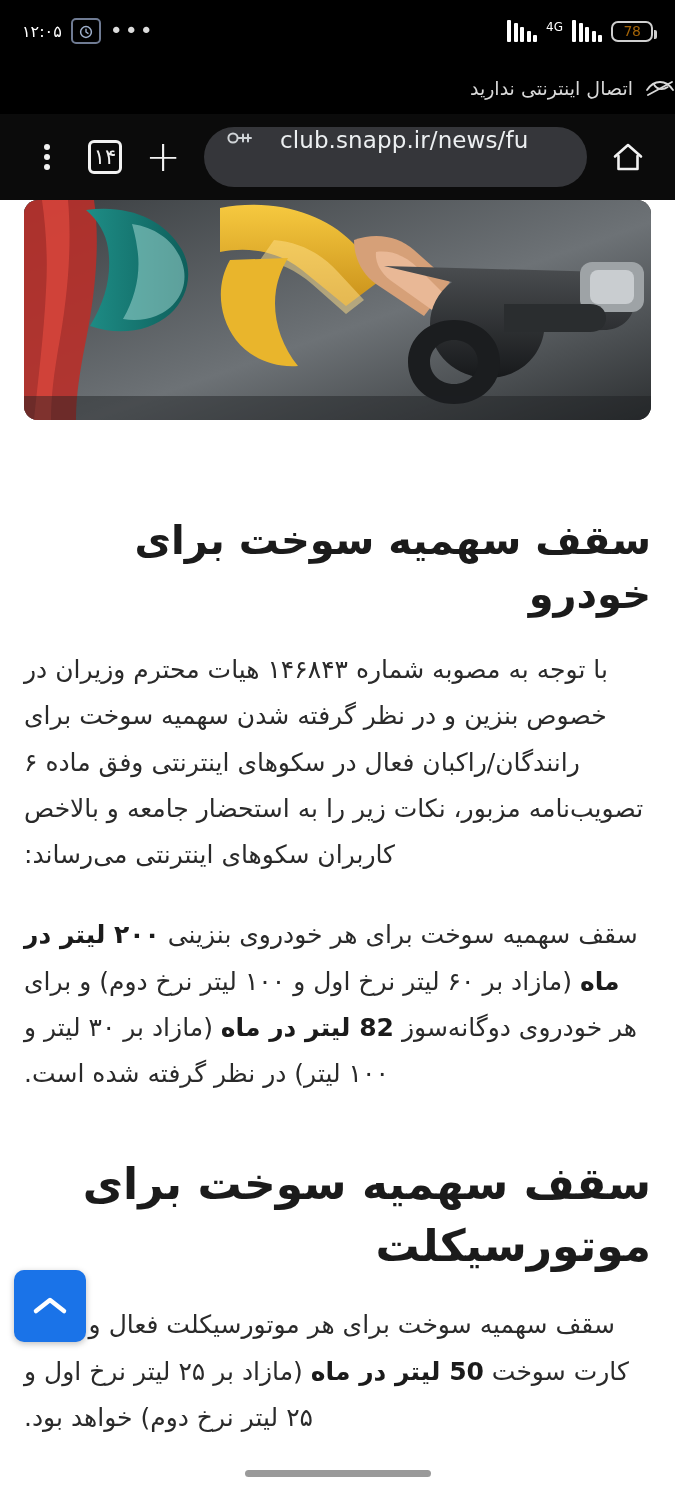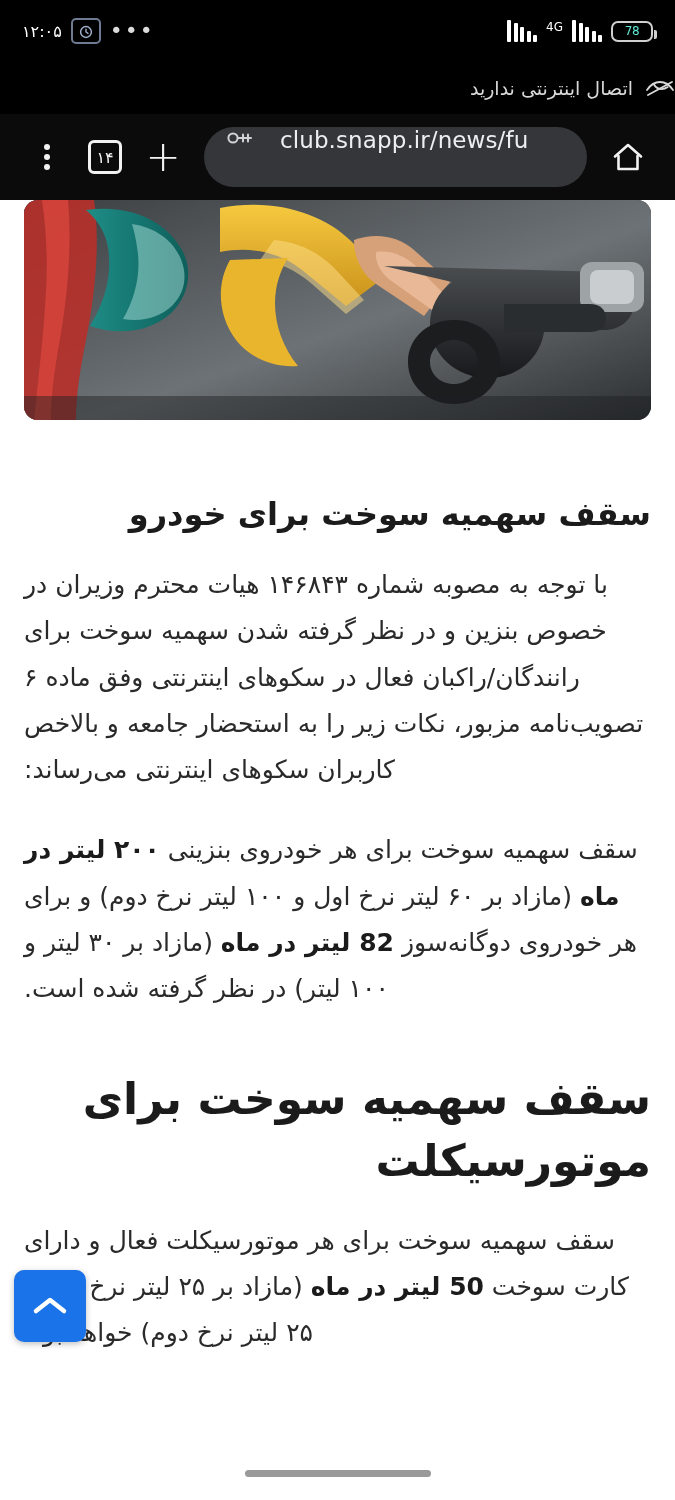--- a/index.html
+++ b/index.html
@@ -34,22 +34,22 @@
     gap: 9px;
   }
   .battery {
     width: 42px; height: 21px;
     border: 2.5px solid #cfcfcf;
     border-radius: 7px;
     position: relative;
     display: flex;
     align-items: center;
     justify-content: center;
-    font-size: 12px;
-    color: #5eead4;
+    font-size: 14px;
+    color: #a16207;
     letter-spacing: -0.5px;
   }
   .battery::after {
     content: "";
     position: absolute;
     right: -6px; top: 7px;
     width: 3px; height: 9px;
     background: #cfcfcf;
     border-radius: 0 2px 2px 0;
   }
@@ -123,21 +123,21 @@
     color: #f2f2f2;
     flex: 0 0 auto;
   }
   .kebab { font-size: 28px; line-height: 0.8; letter-spacing: 0; }
   .kebab span { display: block; width: 6px; height: 6px; background: #f2f2f2; border-radius: 50%; margin: 4px 0; }
   .tabcount {
     width: 34px; height: 34px;
     border: 3px solid #f2f2f2;
     border-radius: 6px;
     display: flex; align-items: center; justify-content: center;
-    font-size: 16px; color: #f2f2f2;
+    font-size: 21px; color: #f2f2f2;
   }
   .plus { font-size: 42px; font-weight: 300; color: #f2f2f2; line-height: 1; }
   .urlbar {
     flex: 1 1 auto;
     height: 60px;
     margin: 0 12px;
     background: #35363a;
     border-radius: 32px;
     display: flex;
     padding: 0 22px;
@@ -170,25 +170,25 @@
     height: 220px;
     border-radius: 14px;
     overflow: hidden;
     position: relative;
     background: #2b2b2b;
     margin-top: 0;
   }
   .hero svg { display: block; width: 100%; height: 100%; }
 
   h1.title {
-    font-size: 32px;
+    font-size: 40px;
     font-weight: bold;
     color: #1b1b1b;
     text-align: right;
-    margin: 73px 0 26px;
+    margin: 93px 0 26px;
     line-height: 1.35;
   }
   h2.subtitle {
     font-size: 44px;
     font-weight: bold;
     color: #1b1b1b;
     text-align: right;
     line-height: 1.4;
     margin: 56px 0 26px;
   }

